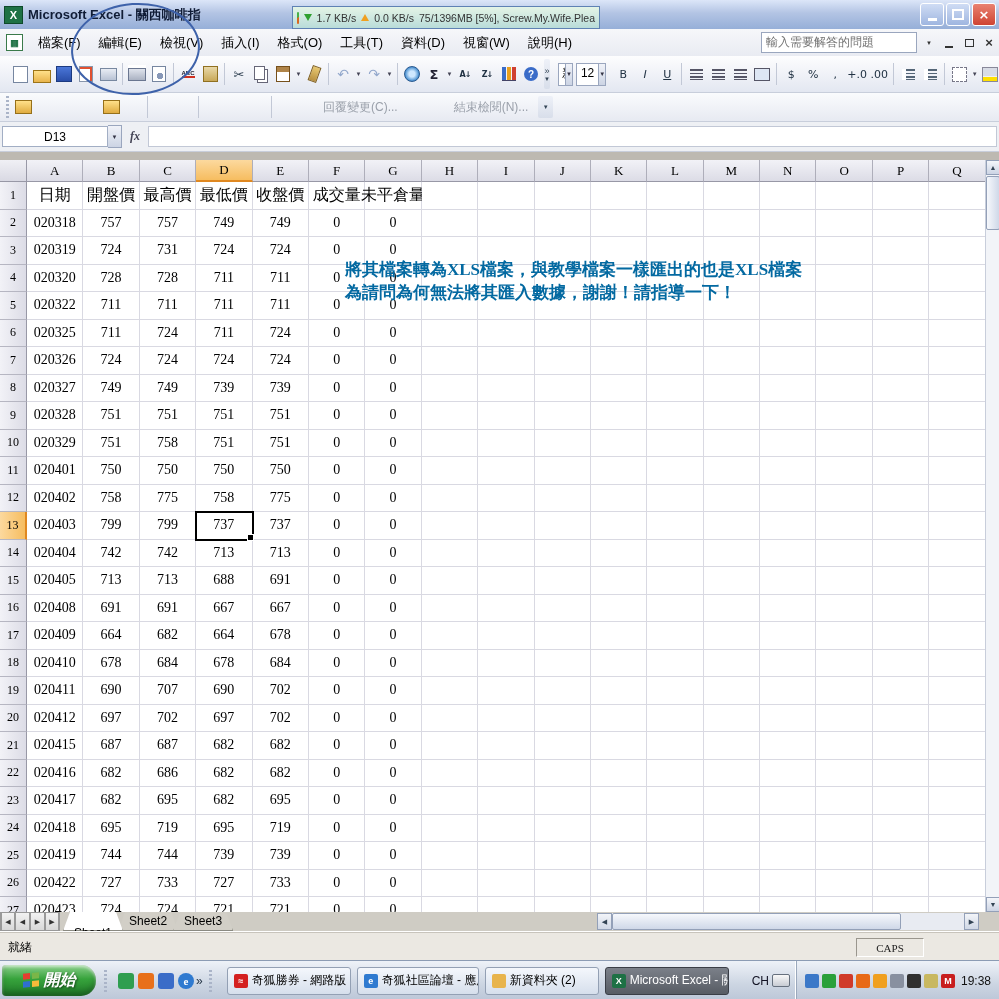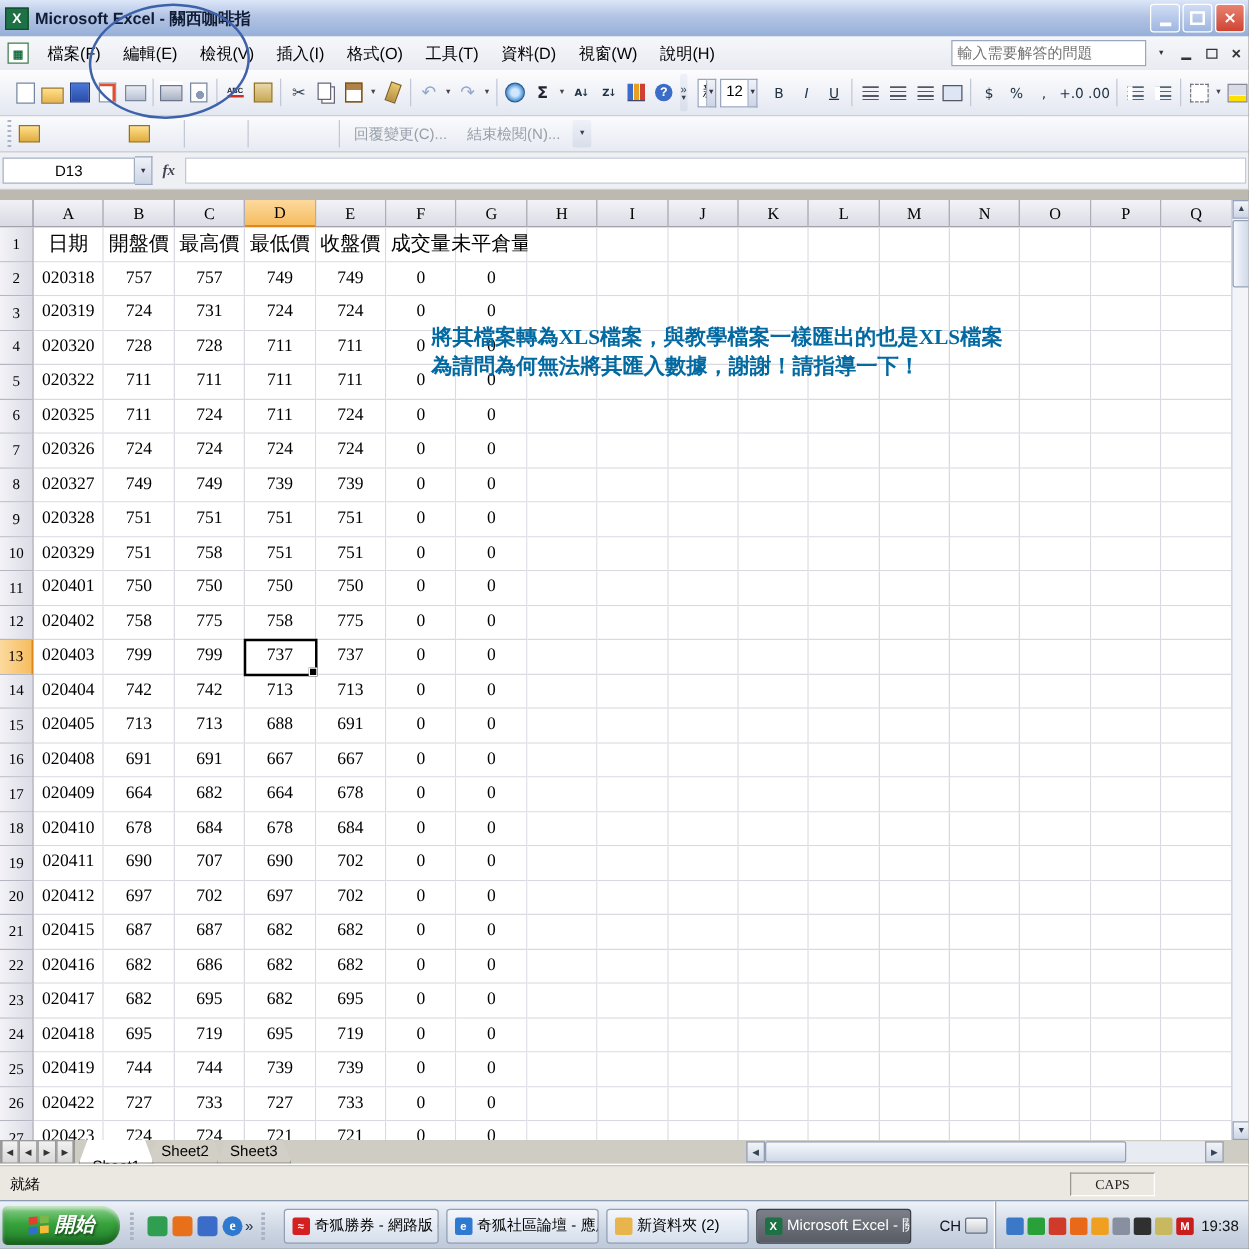--- a/index.html
+++ b/index.html
@@ -69,21 +69,21 @@
   .ic-copy{background:#fff;border:1px solid #667;width:9px;height:12px;box-shadow:3px 3px 0 -1px #fff,3px 3px 0 0 #667;margin:-3px 3px 0 0;}
   .ic-paste{background:#b08448;border:1px solid #76501c;width:12px;height:14px;box-shadow:inset 0 -9px 0 #fff;}
   .ic-painter{background:linear-gradient(#e8c870,#b89040);border:1px solid #806020;width:7px;height:14px;transform:rotate(20deg);}
   .ic-undo,.ic-redo{font-size:14px;color:#93a8cc;}
   .ic-link{width:14px;height:14px;border-radius:50%;background:radial-gradient(circle,#cfe8ff 30%,#4a90d0 70%);border:1px solid #2a5a90;}
   .ic-sum{font:bold 13px "DejaVu Sans",sans-serif;color:#223;}
   .ic-sortaz,.ic-sortza{font:bold 8px "DejaVu Sans",sans-serif;color:#234;letter-spacing:-1px;}
   .ic-chart{width:14px;height:13px;background:linear-gradient(90deg,#3a6cc8 0 30%,transparent 30% 38%,#e8a020 38% 64%,transparent 64% 72%,#d04030 72% 100%);border-bottom:1px solid #446;}
   .ic-help{width:14px;height:14px;border-radius:50%;background:#3a6cc8;color:#fff;font:bold 10px "Liberation Sans",sans-serif;display:flex;align-items:center;justify-content:center;}
   .ic-ryellow{width:15px;height:12px;background:linear-gradient(#ffe08a,#e0ac40);border:1px solid #96701a;}
-  .rev-label{color:#9aa0aa;font-size:12px;padding:0 8px;white-space:nowrap;}
+  .rev-label{color:#9aa0aa;font-size:12px;padding:0 8px;white-space:nowrap;margin-left:40px;}
   
   .fontbox{width:118px;height:19px;background:#fff;border:1px solid #9aa6be;font-size:12px;
     padding:1px 3px;line-height:17px;white-space:nowrap;overflow:hidden;}
   .sizebox{width:30px;height:19px;background:#fff;border:1px solid #9aa6be;font-size:12px;padding:1px 4px;line-height:17px;}
   .ddbtn{width:13px;height:21px;background:linear-gradient(#f0f2f8,#ccd4e4);border:1px solid #9aa6be;border-left:none;
     display:flex;align-items:center;justify-content:center;font-size:6px;color:#334;}
   .italic{font-style:italic;}
   .underline{text-decoration:underline;}
   .ic-alignl,.ic-alignc,.ic-alignr{width:13px;height:11px;background:repeating-linear-gradient(to bottom,#556 0 1.5px,transparent 1.5px 3.5px);}
   .ic-merge{width:14px;height:11px;border:1px solid #556;background:#dde6f4;font-size:6px;}
@@ -178,20 +178,28 @@
     border-radius:50%;z-index:7;pointer-events:none;transform:rotate(-4deg);}
 </style>
 </head>
 <body>
 
 <div class="screen">
 
   <div class="titlebar">
     <div class="app-icon">X</div>
     <div class="title-text">Microsoft Excel - 關西咖啡指</div>
+    <div class="netmon">
+      <span class="nm-ic"></span>
+      <span class="arrow-dn"></span>
+      <span>1.7 KB/s</span>
+      <span class="arrow-up"></span>
+      <span>0.0 KB/s</span>
+      <span>75/1396MB [5%], Screw.My.Wife.Plea</span>
+    </div>
     <div class="winbtns">
       <div class="wbtn">
           <span class="bar"></span>
         </div>
       <div class="wbtn">
           <span class="box"></span>
         </div>
       <div class="wbtn close">×</div>
     </div>
   </div>

